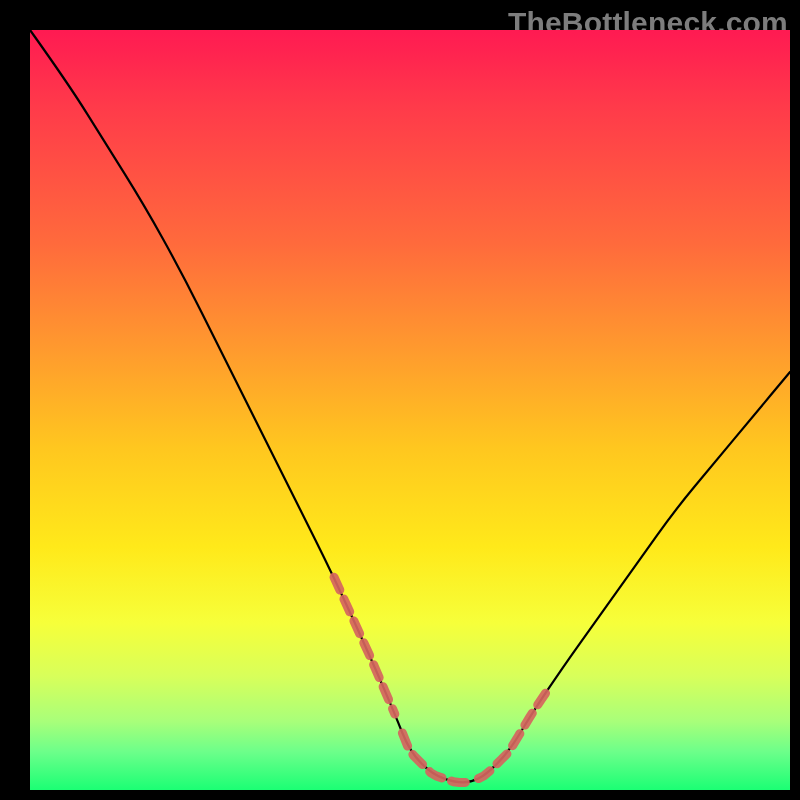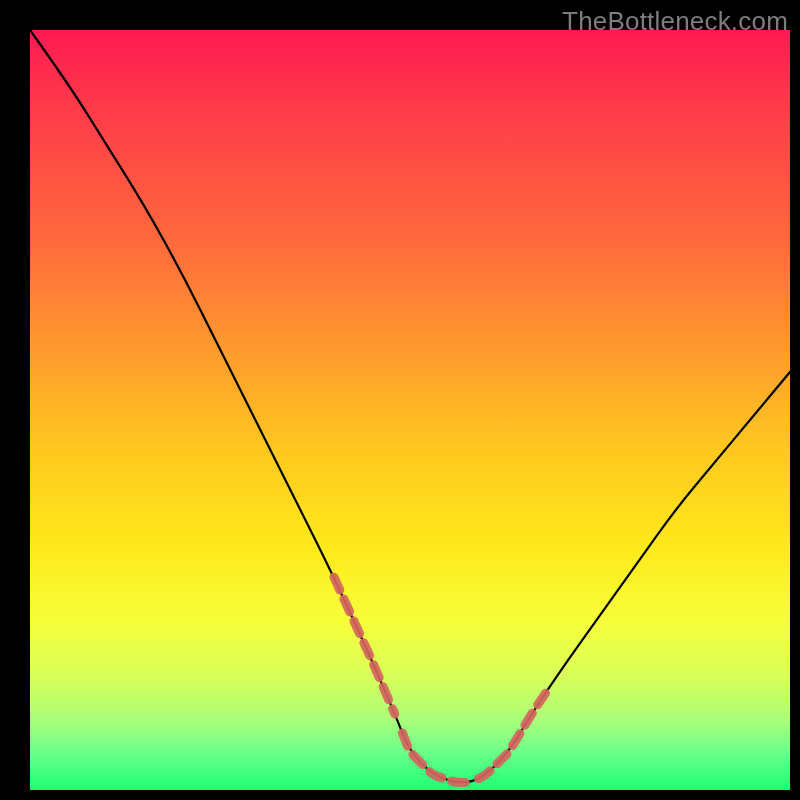--- a/index.html
+++ b/index.html
@@ -39,22 +39,22 @@
       #a8ff7a 91%,
       #6cff8a 95%,
       #1bff74 100%
     );
   }
   .watermark {
     position: absolute;
     top: 6px;
     right: 12px;
     color: #7d7d7d;
-    font-size: 26px;
-    font-weight: 400;
+    font-size: 30px;
+    font-weight: 700;
     letter-spacing: 0.2px;
     user-select: none;
   }
   svg.curve-layer {
     position: absolute;
     left: 0;
     top: 0;
     width: 760px;
     height: 760px;
     overflow: visible;

